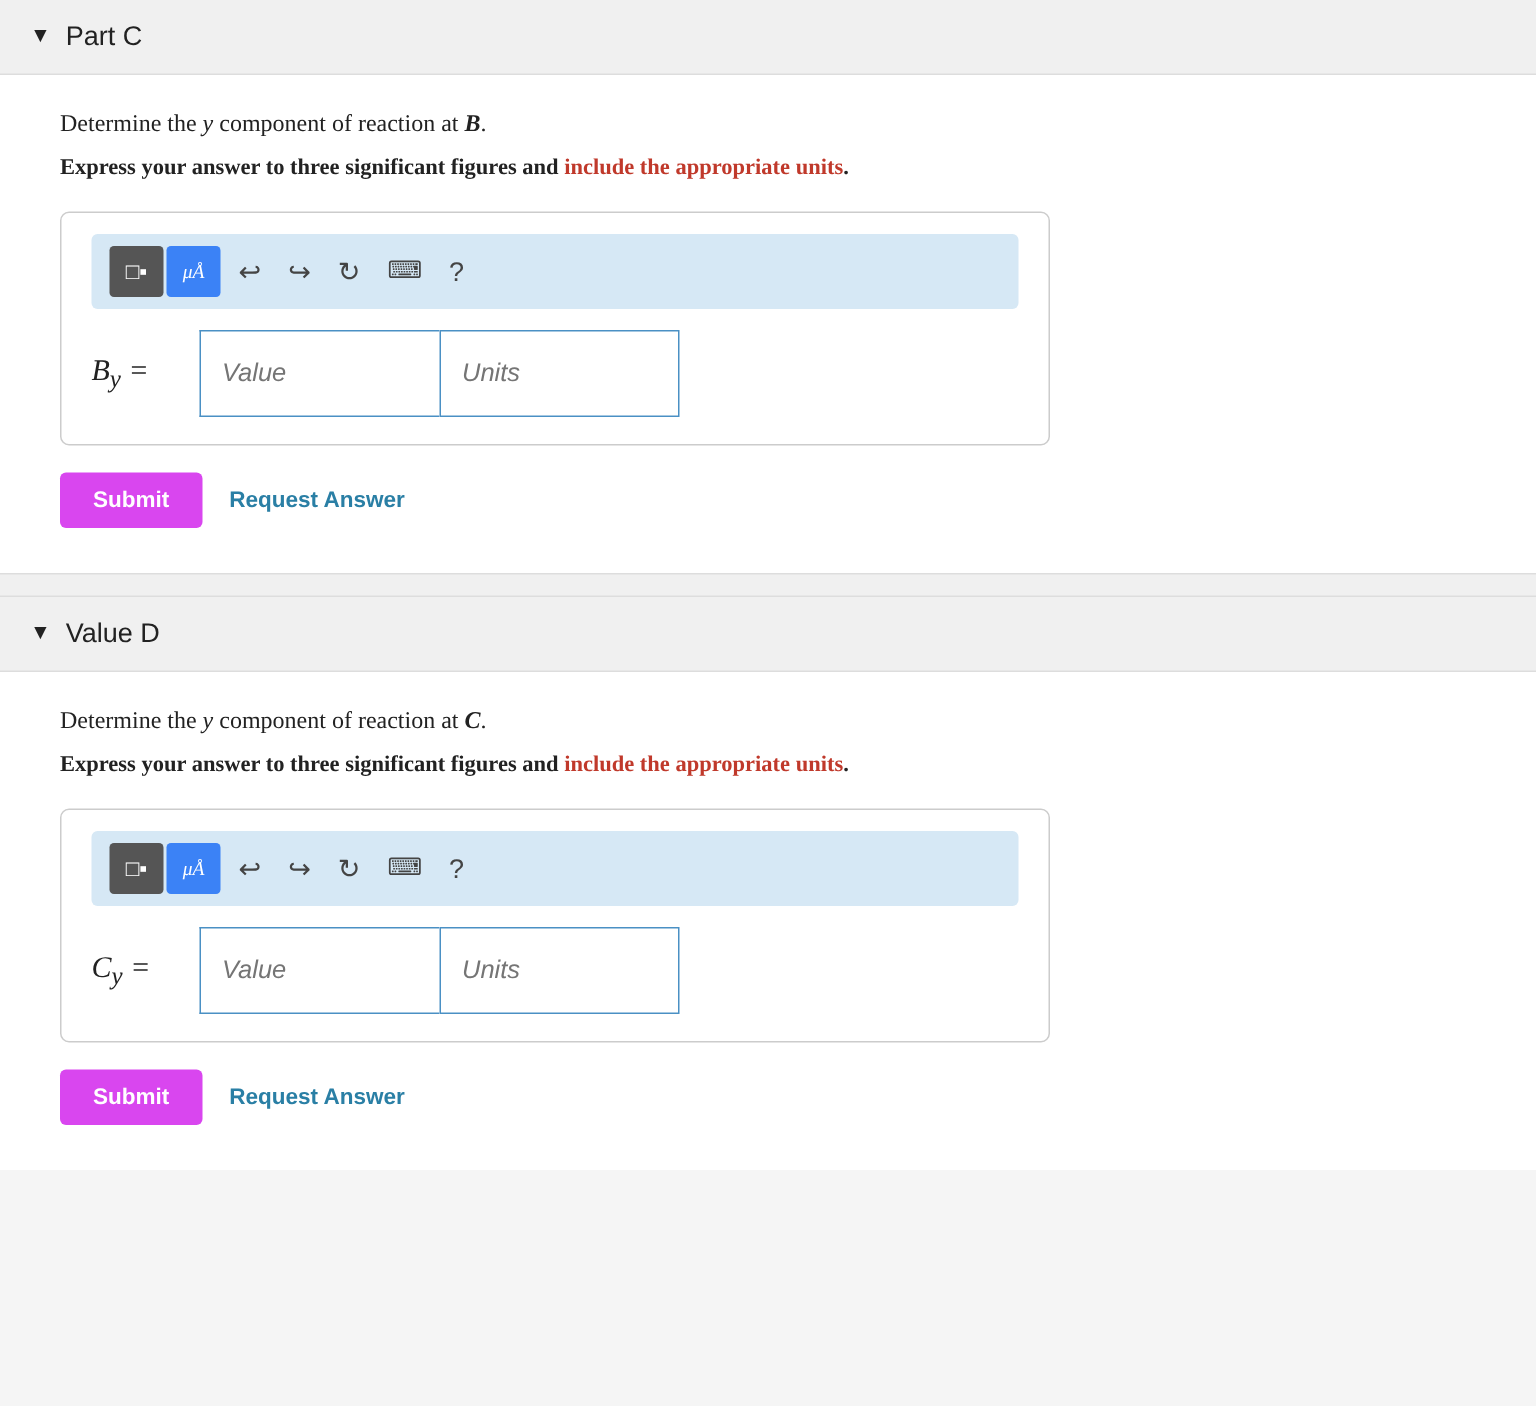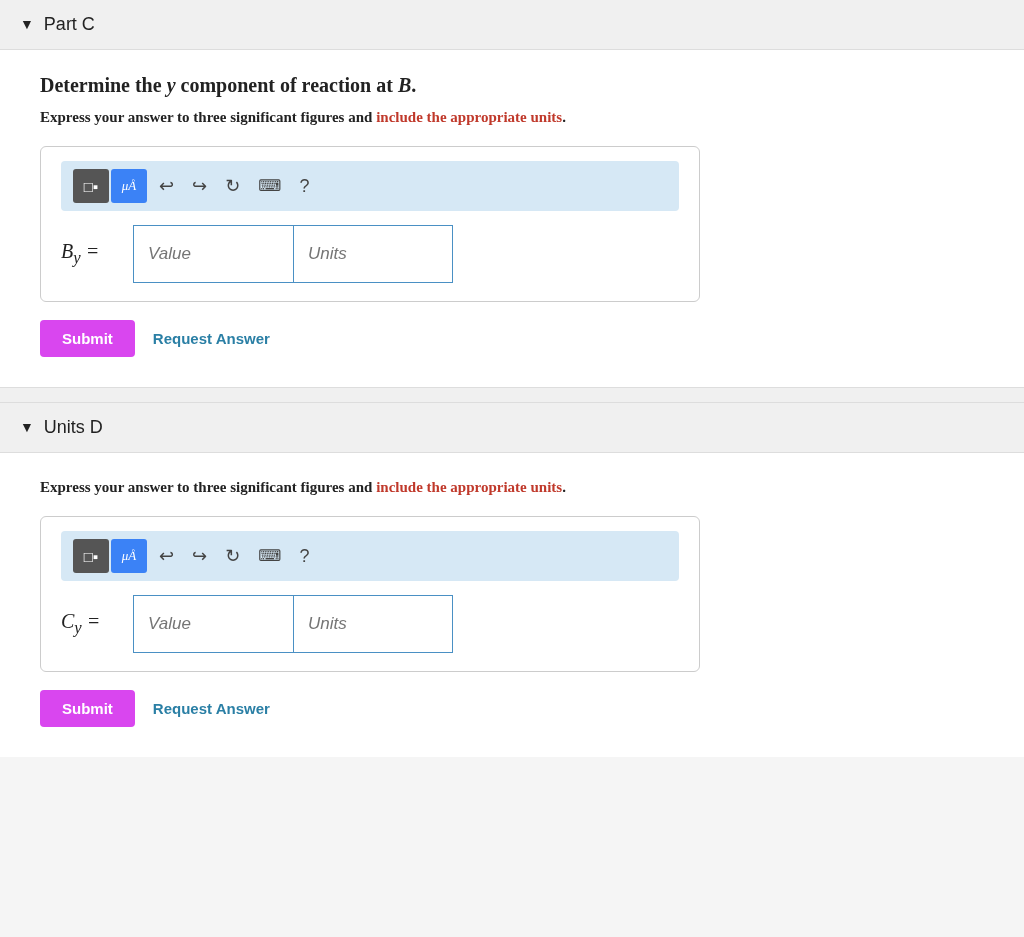--- a/index.html
+++ b/index.html
@@ -34,23 +34,22 @@
       font-size: 18px;
     }
 
     
     .part-body {
       padding: 24px 40px 30px 40px;
       background: #fff;
     }
 
     .part-description {
-      font-size: 20px;
+      font-size: 16px;
       margin-bottom: 10px;
-      font-weight: bold;
     }
     .part-description em {
       font-style: italic;
     }
     .part-instruction {
       font-size: 15px;
       font-weight: bold;
       margin-bottom: 18px;
       line-height: 1.4;
     }
@@ -226,24 +225,27 @@
     <div class="actions-row">
       <button class="submit-btn">Submit</button>
       <a class="request-link">Request Answer</a>
     </div>
   </div>
 
   <div class="part-divider"></div>
 
   <div class="part-header">
     <span class="part-toggle">▼</span>
-    <span class="part-title">Units D</span>
+    <span class="part-title">Value D</span>
   </div>
 
   <div class="part-body">
+    <p class="part-description">
+      <span>Determine the </span><em>y</em><span> component of reaction at </span><em><strong>C</strong></em><span>.</span>
+    </p>
     <p class="part-instruction">
       <span>Express your answer to three significant figures and </span><span class="highlight">include the appropriate units</span><span>.</span>
     </p>
 
     <div class="input-container">
 
       <div class="toolbar">
         <div class="toolbar-btn-group">
           <button class="toolbar-btn dark">
             <span style="font-size:15px;">□▪</span>

